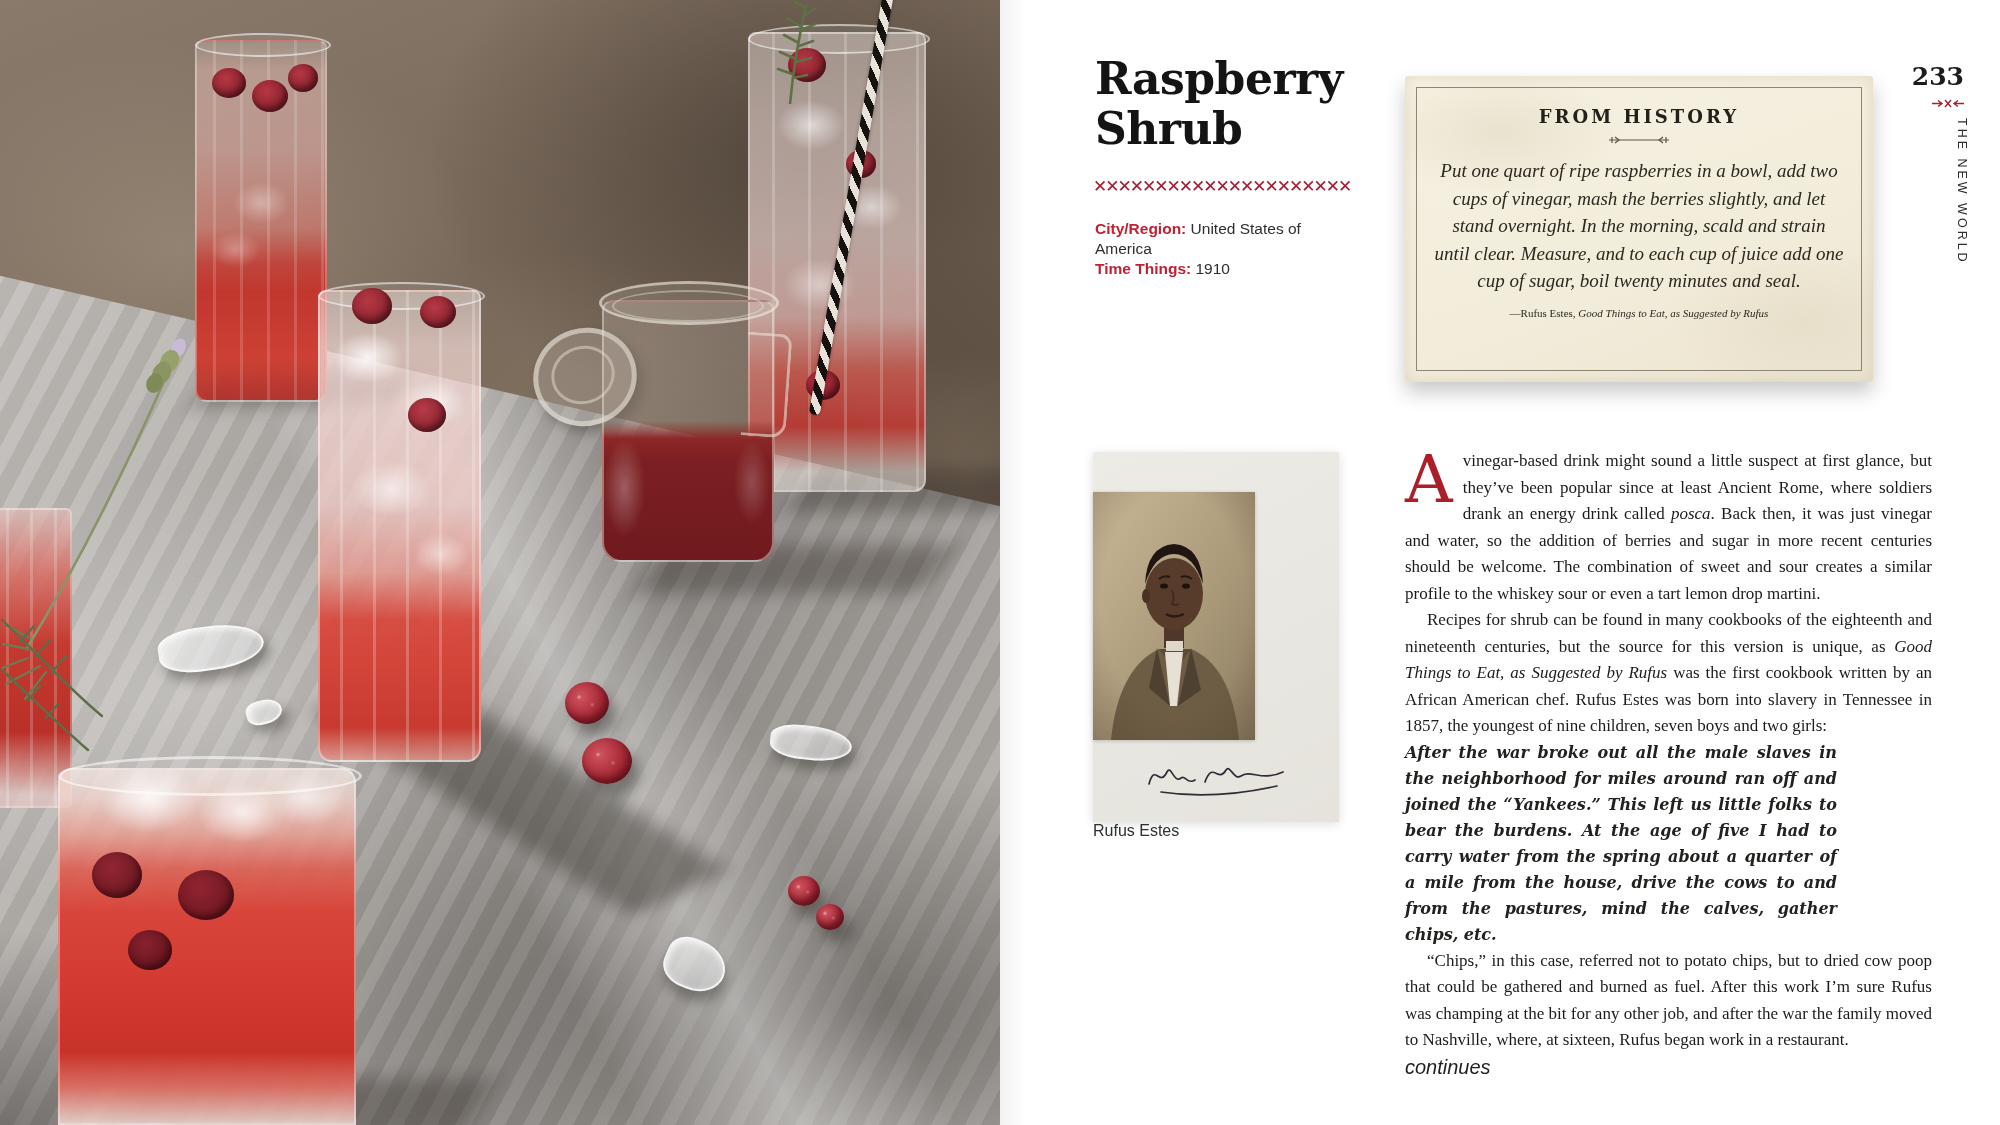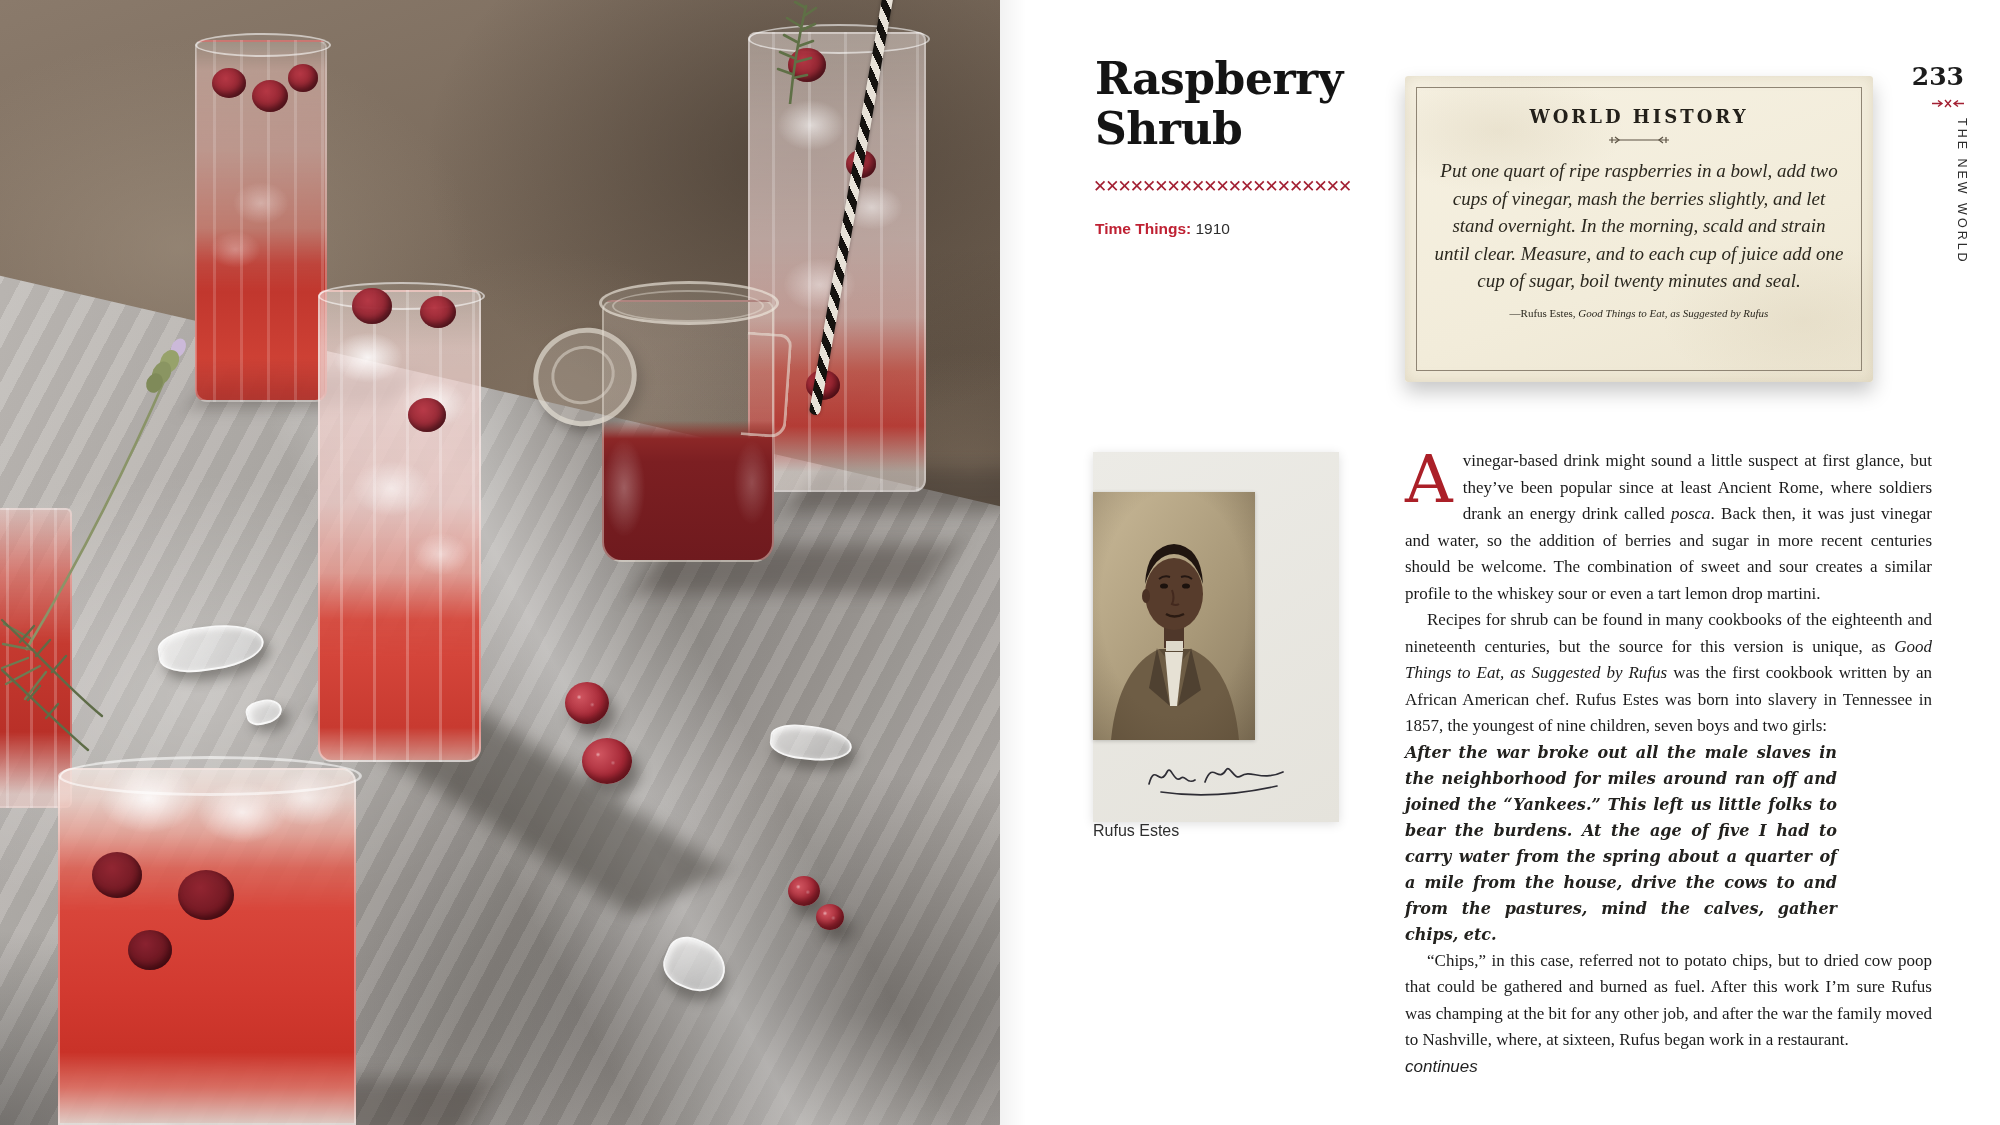--- a/index.html
+++ b/index.html
@@ -163,21 +163,21 @@
   .body-column{position:absolute;left:405px;top:448px;width:527px;font-size:17px;line-height:26.5px;color:#1b1b1b;}
   .body-column p{margin:0;text-align:justify;}
   .body-column .indent{text-indent:22px;}
   .dropcap{float:left;font-family:"DejaVu Serif",serif;font-size:66px;line-height:54px;
     padding:5px 10px 0 0;color:#ab2028;}
   .seg-i{font-style:italic;}
   .article-quote{margin:20px 0 20px 22px;width:432px;text-align:left;
     font-family:"DejaVu Serif",serif;font-weight:700;font-style:italic;
     font-size:16px;line-height:26px;color:#22211e;}
   .continues{margin-top:26px;text-align:right;padding-right:36px;
-    font-family:"Liberation Sans",sans-serif;font-style:italic;font-size:17px;color:#1f1f1f;}
+    font-family:"Liberation Sans",sans-serif;font-style:italic;font-size:20px;color:#1f1f1f;}
 </style>
 </head>
 <body>
 
 <div class="spread">
 
   <div class="photo-page">
     <div class="photo-wall"></div>
     <div class="photo-table"></div>
 
@@ -257,25 +257,26 @@
       </g>
     </svg>
   </div>
 
   <div class="content-page">
 
     <h1 class="recipe-title">Raspberry Shrub</h1>
     <div class="title-ornament">✕✕✕✕✕✕✕✕✕✕✕✕✕✕✕✕✕✕✕✕✕</div>
 
     <div class="recipe-meta">
+      <p><span class="meta-label">City/Region:</span> <span>United States of America</span></p>
       <p><span class="meta-label">Time Things:</span> <span>1910</span></p>
     </div>
 
     <div class="history-card">
-      <h2 class="history-title">WORLD HISTORY</h2>
+      <h2 class="history-title">FROM HISTORY</h2>
       <svg class="history-divider" width="64" height="12" viewBox="0 0 64 12">
         <g stroke="#5a5142" stroke-width="1.2" fill="none">
           <line x1="8" y1="6" x2="56" y2="6"></line>
           <path d="M2,6 h6 M5,3 v6 M8,3 l4,3 -4,3"></path>
           <path d="M62,6 h-6 M59,3 v6 M56,3 l-4,3 4,3"></path>
         </g>
       </svg>
       <p class="history-quote">Put one quart of ripe raspberries in a bowl, add two cups of vinegar, mash the berries slightly, and let stand overnight. In the morning, scald and strain until clear. Measure, and to each cup of juice add one cup of sugar, boil twenty minutes and seal.</p>
       <p class="history-attr"><span>—Rufus Estes, </span><span class="seg-i">Good Things to Eat, as Suggested by Rufus</span></p>
     </div>

